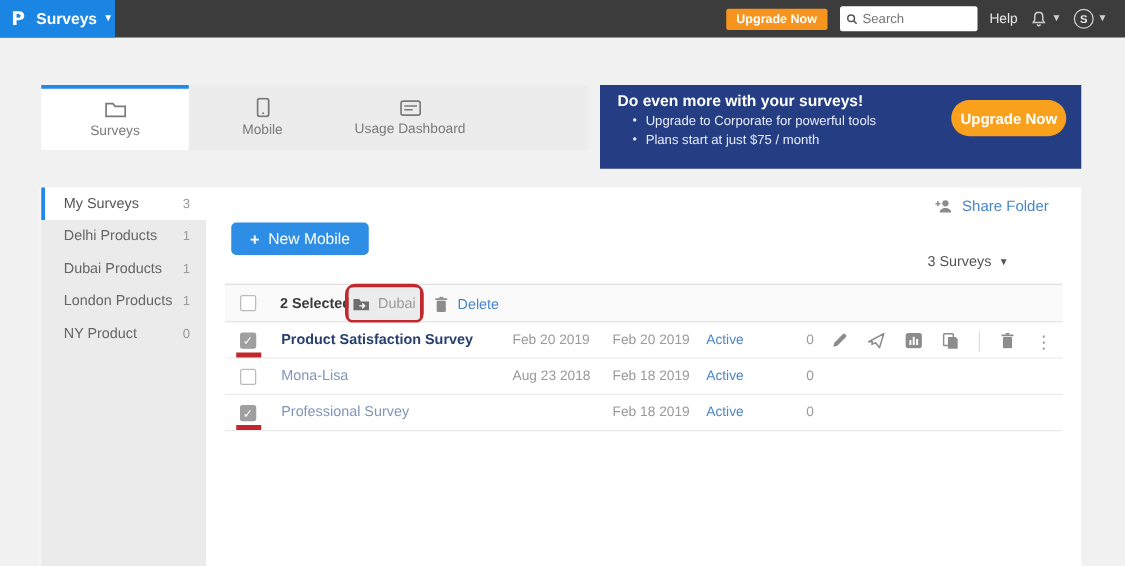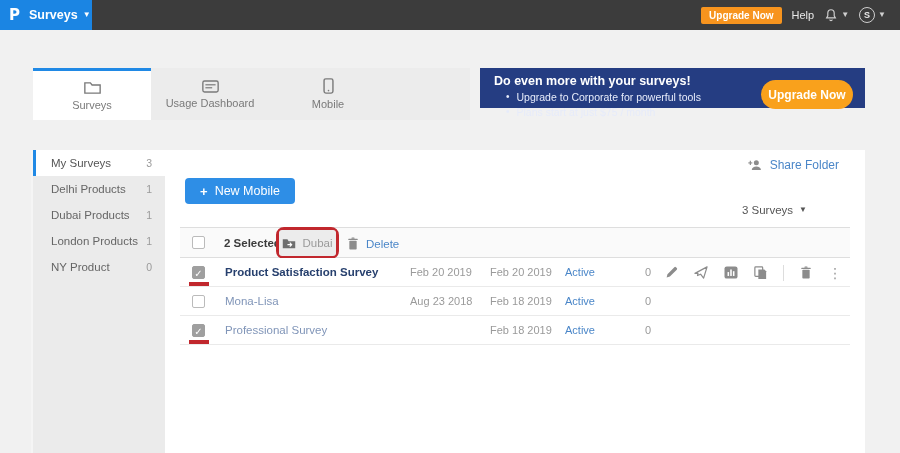--- a/index.html
+++ b/index.html
@@ -20,21 +20,21 @@
   .bell-wrap, .avatar-wrap { display:flex; align-items:center; gap:3px; color:#cfcfcf; cursor:pointer; }
   .avatar-circle { width:16px; height:16px; border:1.5px solid #cfcfcf; border-radius:50%; display:flex; align-items:center; justify-content:center; font-size:9px; font-weight:bold; color:#e8e8e8; }
 
   
   .tabstrip { position:absolute; top:68px; left:33px; width:437px; height:52px; background:#ececec; display:flex; }
   .tab { width:118px; height:52px; display:flex; flex-direction:column; align-items:center; justify-content:center; gap:4px; color:#7a7a7a; font-size:11px; cursor:pointer; }
   .tab.active { background:#fff; border-top:3px solid #2089e5; padding-top:0; }
   .tab svg { display:block; }
 
   
-  .banner { position:absolute; top:68px; left:480px; width:385px; height:40px; background:#253d82; color:#fff; padding:6px 12px 0 14px; }
+  .banner { position:absolute; top:68px; left:480px; width:385px; height:67px; background:#253d82; color:#fff; padding:6px 12px 0 14px; }
   .banner-head { font-size:12.5px; font-weight:bold; }
   .banner-bullets { margin-top:2px; }
   .banner-bullet { font-size:10.5px; color:#e6ebfa; display:flex; gap:7px; padding-left:12px; line-height:1.45; }
   .banner-bullet .dot { font-size:10px; }
   .btn-upgrade-banner { position:absolute; right:12px; top:12px; width:92px; height:29px; background:#f9a11c; color:#fff; border:none; border-radius:15px; font-size:12px; font-weight:bold; cursor:pointer; }
 
   
   .sidebar { position:absolute; top:150px; left:33px; width:132px; height:303px; background:#ebebeb; box-shadow:-2px 0 0 #f5f5f5; }
   .side-item { position:relative; height:26px; display:flex; align-items:center; padding-left:18px; font-size:11.5px; color:#666; cursor:pointer; }
   .side-item .count { position:absolute; right:13px; color:#9a9a9a; font-size:10.5px; }
@@ -78,20 +78,27 @@
 <div class="topbar">
   <div class="brand">
     <span class="logo-p">P</span>
     <span class="brand-menu">
       <span>Surveys</span>
       <span class="caret">▼</span>
     </span>
   </div>
   <div class="topbar-right">
     <button class="btn-upgrade-top">Upgrade Now</button>
+    <div class="searchbox">
+      <svg width="11" height="11" viewBox="0 0 16 16">
+          <circle cx="6.5" cy="6.5" r="4.5" fill="none" stroke="#555" stroke-width="2"></circle>
+          <line x1="10" y1="10" x2="14" y2="14" stroke="#555" stroke-width="2"></line>
+        </svg>
+      <input type="text" placeholder="Search" style="">
+    </div>
     <span class="help-link">Help</span>
     <span class="bell-wrap">
       <svg width="14" height="14" viewBox="0 0 24 24">
           <path d="M12 3c-3.3 0-5.5 2.5-5.5 6v4.5L4.5 17h15l-2-3.5V9c0-3.5-2.2-6-5.5-6z" fill="none" stroke="#cfcfcf" stroke-width="2"></path>
           <path d="M10 19.5a2 2 0 0 0 4 0" fill="none" stroke="#cfcfcf" stroke-width="2"></path>
         </svg>
       <span class="caret">▼</span>
     </span>
     <span class="avatar-wrap">
       <span class="avatar-circle">S</span>
@@ -101,33 +108,33 @@
 </div>
 
 <div class="tabstrip">
   <div class="tab active">
     <svg width="17" height="14" viewBox="0 0 20 16">
         <path d="M1 3.5V14h18V4.5H9.5L7.5 2H1z" fill="none" stroke="#7a7a7a" stroke-width="1.6"></path>
       </svg>
     <span>Surveys</span>
   </div>
   <div class="tab">
+    <svg width="11" height="16" viewBox="0 0 12 18">
+        <rect x="1" y="1" width="10" height="16" rx="2" fill="none" stroke="#7a7a7a" stroke-width="1.6"></rect>
+        <circle cx="6" cy="14.2" r="0.9" fill="#7a7a7a"></circle>
+      </svg>
+    <span>Mobile</span>
+  </div>
+  <div class="tab">
     <svg width="17" height="13" viewBox="0 0 20 15">
         <rect x="1" y="1" width="18" height="13" rx="2" fill="none" stroke="#7a7a7a" stroke-width="1.6"></rect>
         <line x1="4" y1="5.5" x2="16" y2="5.5" stroke="#7a7a7a" stroke-width="1.4"></line>
         <line x1="4" y1="9" x2="12" y2="9" stroke="#7a7a7a" stroke-width="1.4"></line>
       </svg>
     <span>Usage Dashboard</span>
-  </div>
-  <div class="tab">
-    <svg width="11" height="16" viewBox="0 0 12 18">
-        <rect x="1" y="1" width="10" height="16" rx="2" fill="none" stroke="#7a7a7a" stroke-width="1.6"></rect>
-        <circle cx="6" cy="14.2" r="0.9" fill="#7a7a7a"></circle>
-      </svg>
-    <span>Mobile</span>
   </div>
 </div>
 
 <div class="banner">
   <div class="banner-head">Do even more with your surveys!</div>
   <div class="banner-bullets">
     <div class="banner-bullet">
         <span class="dot">•</span>
         <span>Upgrade to Corporate for powerful tools</span>
       </div>

